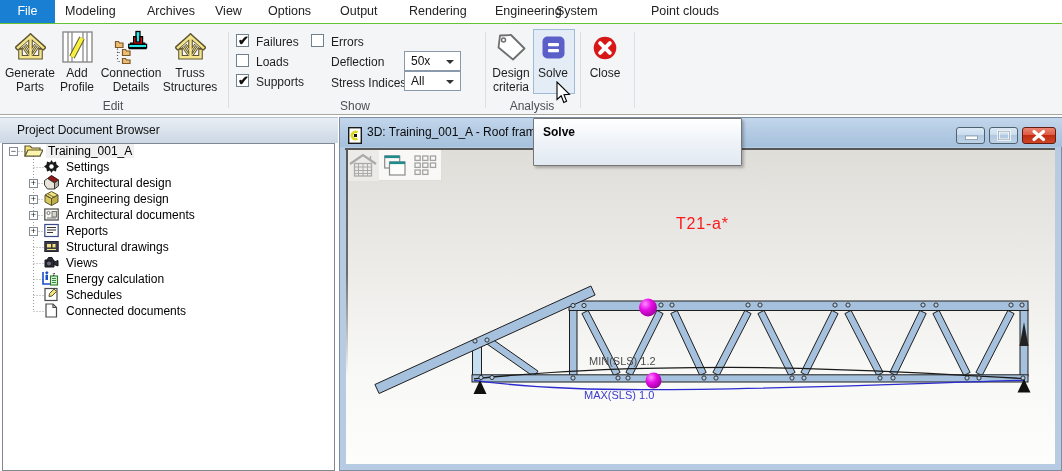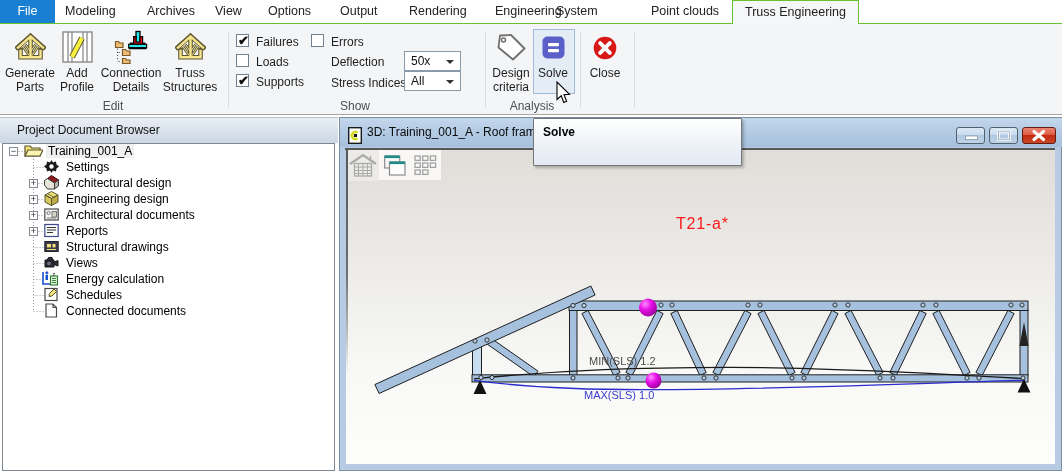--- a/index.html
+++ b/index.html
@@ -53,21 +53,20 @@
   <div class="mtab" style="left:65px">Modeling</div>
   <div class="mtab" style="left:147px">Archives</div>
   <div class="mtab" style="left:215px">View</div>
   <div class="mtab" style="left:268px">Options</div>
   <div class="mtab" style="left:340px">Output</div>
   <div class="mtab" style="left:409px">Rendering</div>
   <div class="mtab" style="left:495px">Engineering</div>
   <div class="mtab" style="left:556px">System</div>
   <div class="mtab" style="left:651px">Point clouds</div>
   <div id="greenline"></div>
-  <div id="activetab">Truss Engineering</div>
 </div>
 
 <div id="ribbon"></div>
 <div class="rsep" style="left:228px"></div>
 <div class="rsep" style="left:485px"></div>
 <div class="rsep" style="left:580px"></div>
 <div class="rsep" style="left:634px"></div>
 <div class="rlabel" style="left:90px;top:99px;width:46px">Edit</div>
 <div class="rlabel" style="left:332px;top:99px;width:46px">Show</div>
 <div class="rlabel" style="left:508px;top:99px;width:48px">Analysis</div>

